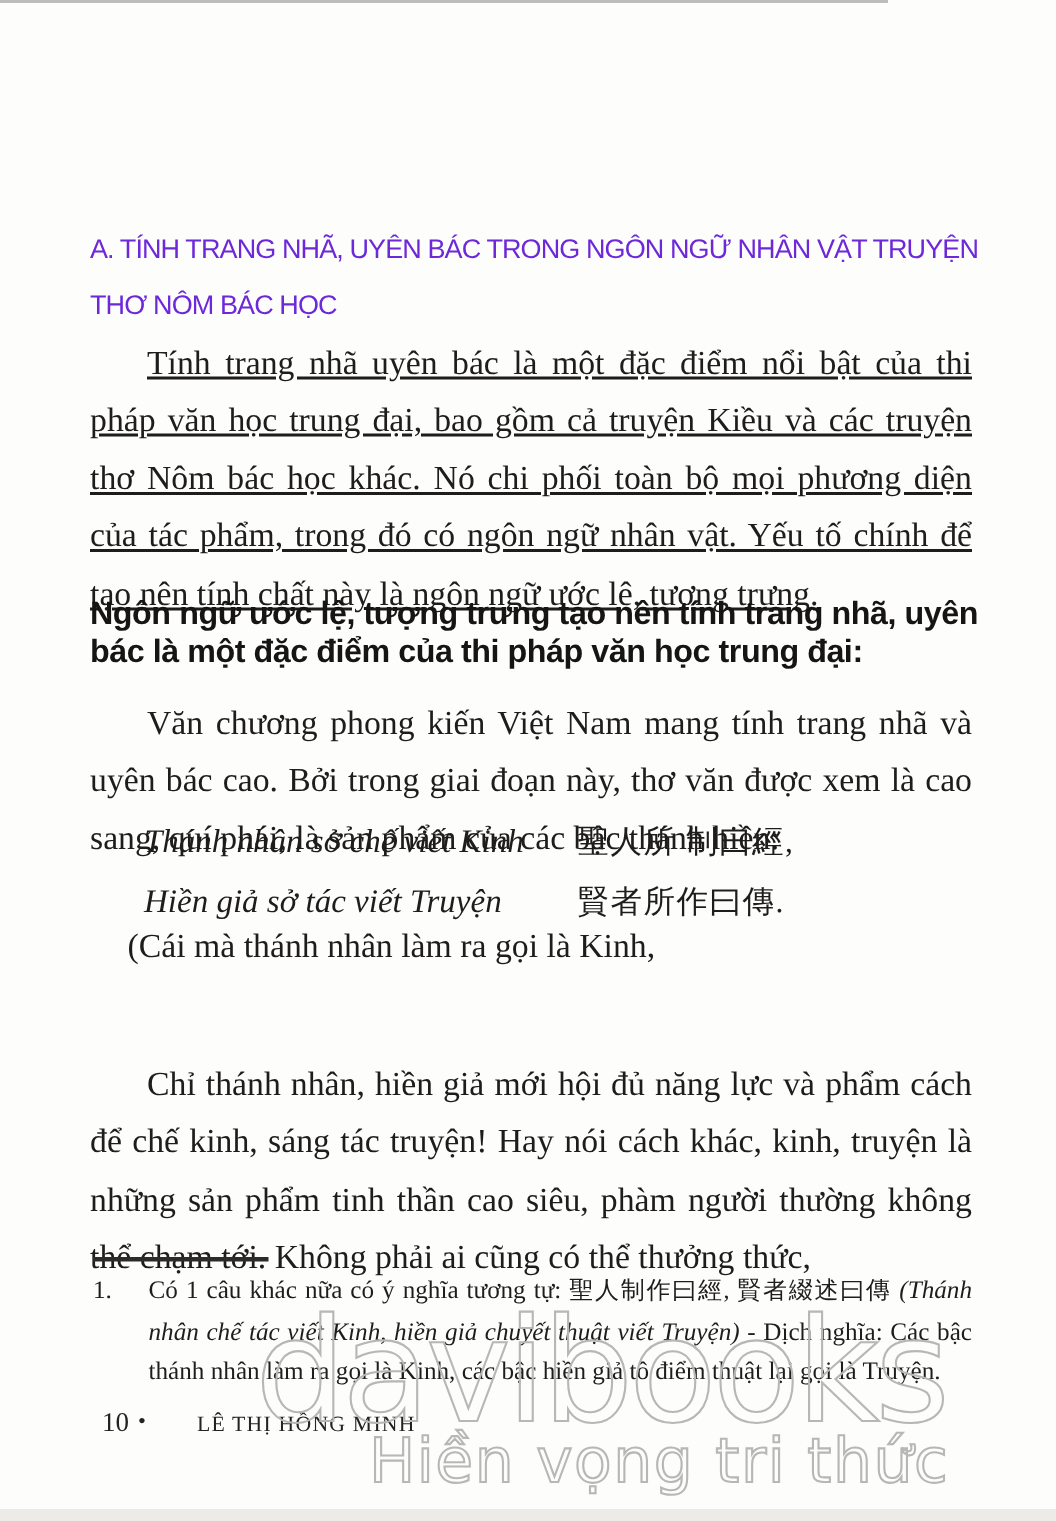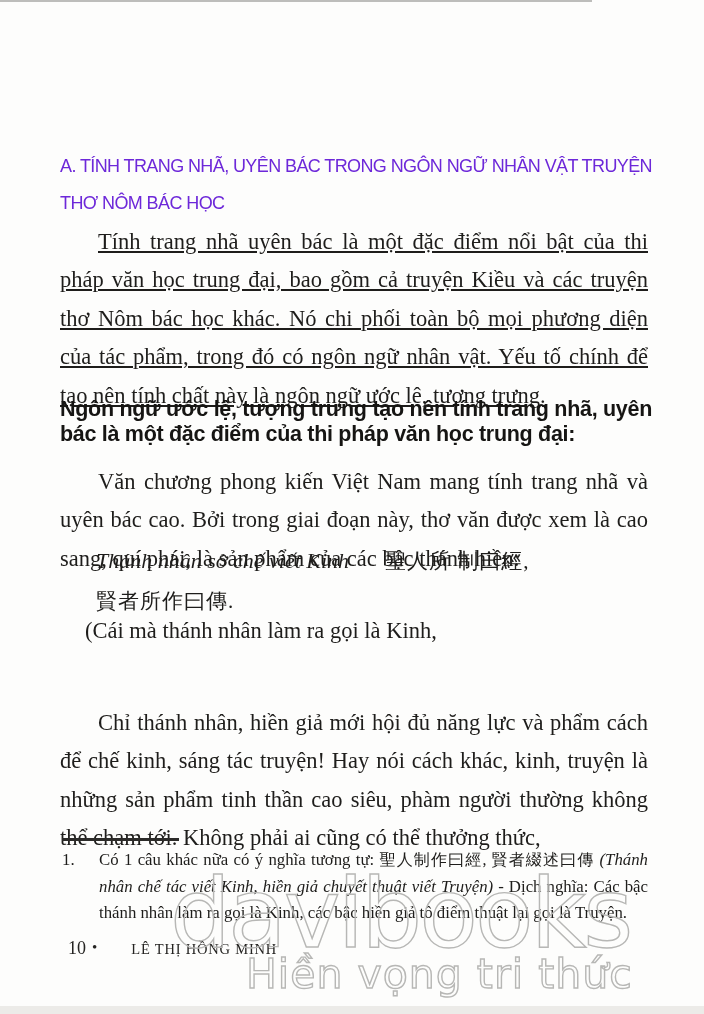--- a/index.html
+++ b/index.html
@@ -122,20 +122,21 @@
   <h2 class="subheading">Ngôn ngữ ước lệ, tượng trưng tạo nên tính trang nhã, uyên bác là một đặc điểm của thi pháp văn học trung đại:</h2>
 
   <p class="para indent p2">Văn chương phong kiến Việt Nam mang tính trang nhã và uyên bác cao. Bởi trong giai đoạn này, thơ văn được xem là cao sang, quí phái, là sản phẩm của các bậc thánh hiền:</p>
 
   <div class="verse">
     <div class="verse-row">
       <span class="verse-viet">Thánh nhân sở chế viết Kinh</span>
       <span class="verse-han">聖人所 制曰經,</span>
     </div>
     <div class="verse-row">
+      <span class="verse-viet">Hiền giả sở tác viết Truyện</span>
       <span class="verse-han">賢者所作曰傳.</span>
     </div>
   </div>
 
   <div class="translation">
     <div>(Cái mà thánh nhân làm ra gọi là Kinh,</div>
   </div>
 
   <p class="para indent p3">Chỉ thánh nhân, hiền giả mới hội đủ năng lực và phẩm cách để chế kinh, sáng tác truyện! Hay nói cách khác, kinh, truyện là những sản phẩm tinh thần cao siêu, phàm người thường không thể chạm tới. Không phải ai cũng có thể thưởng thức,</p>
 

